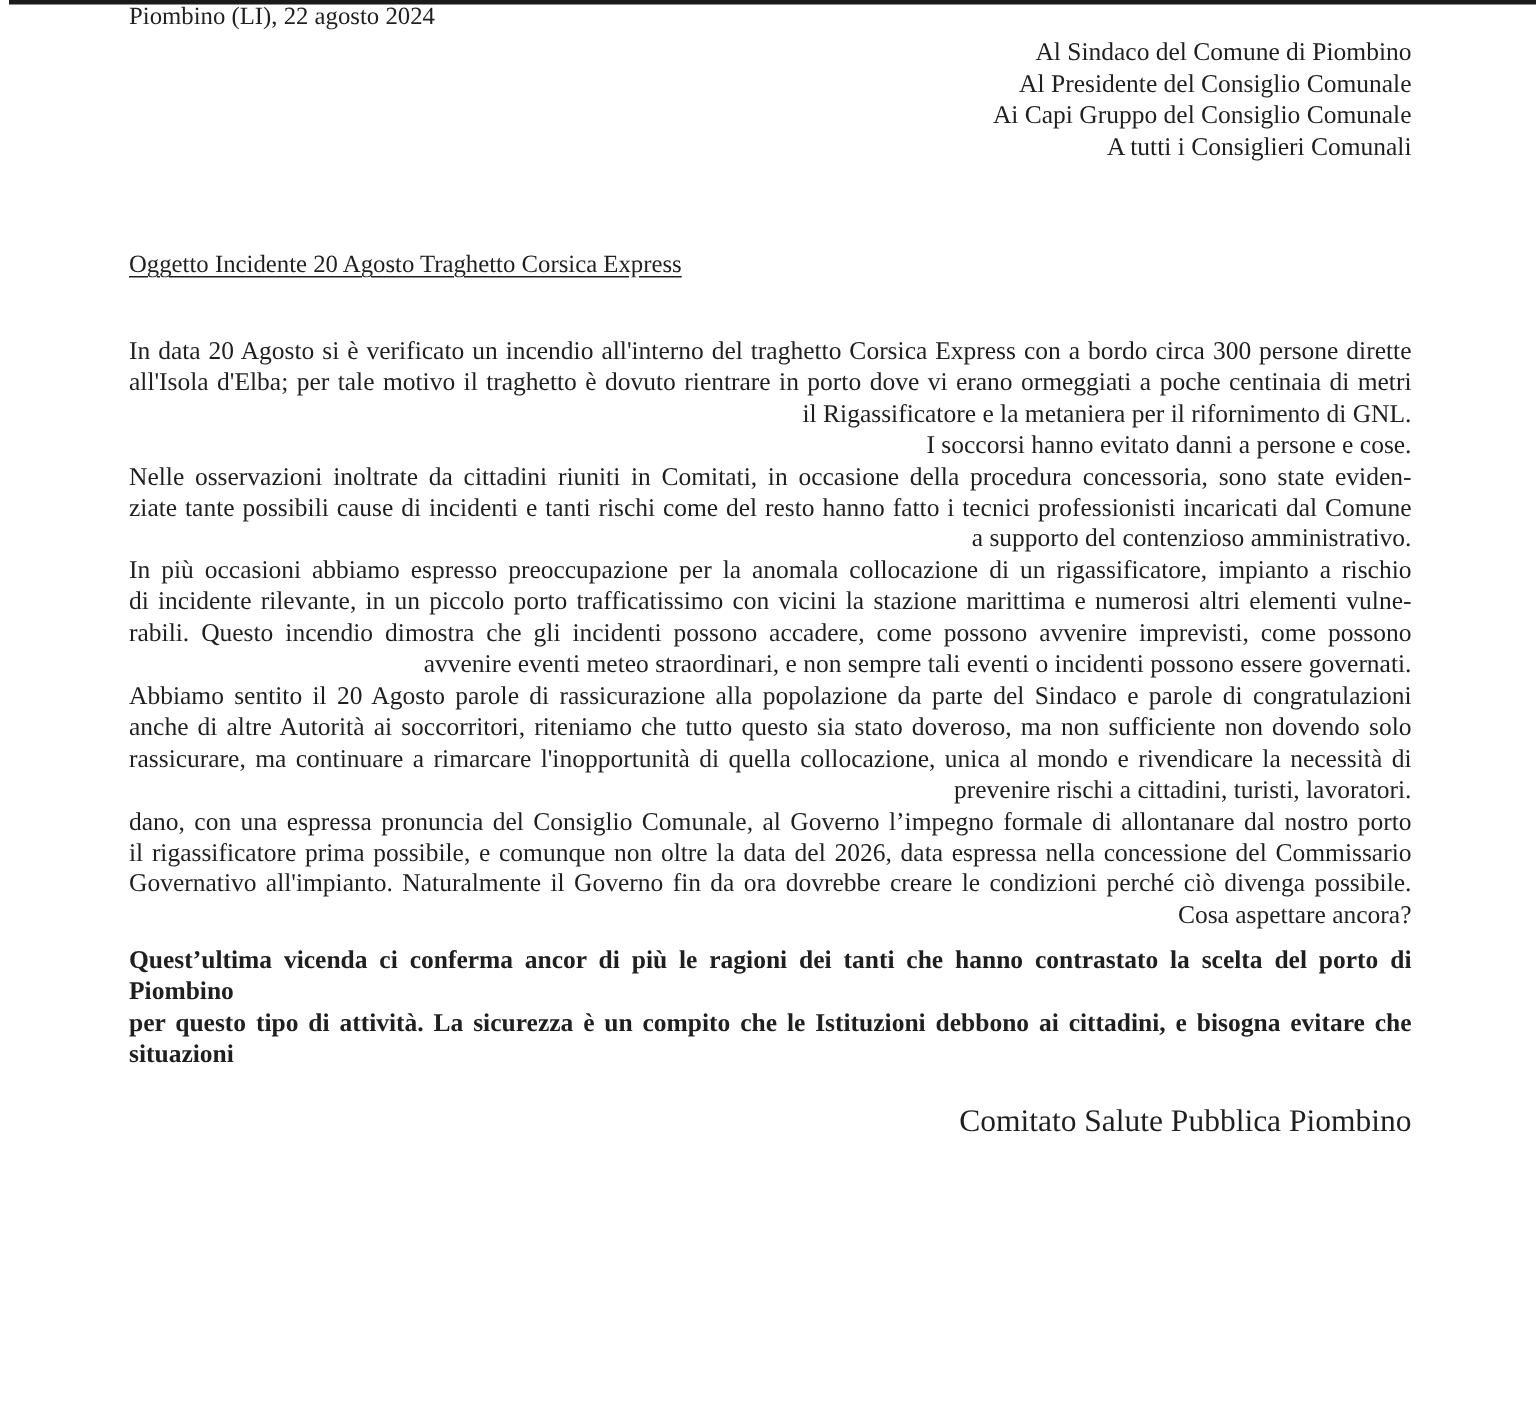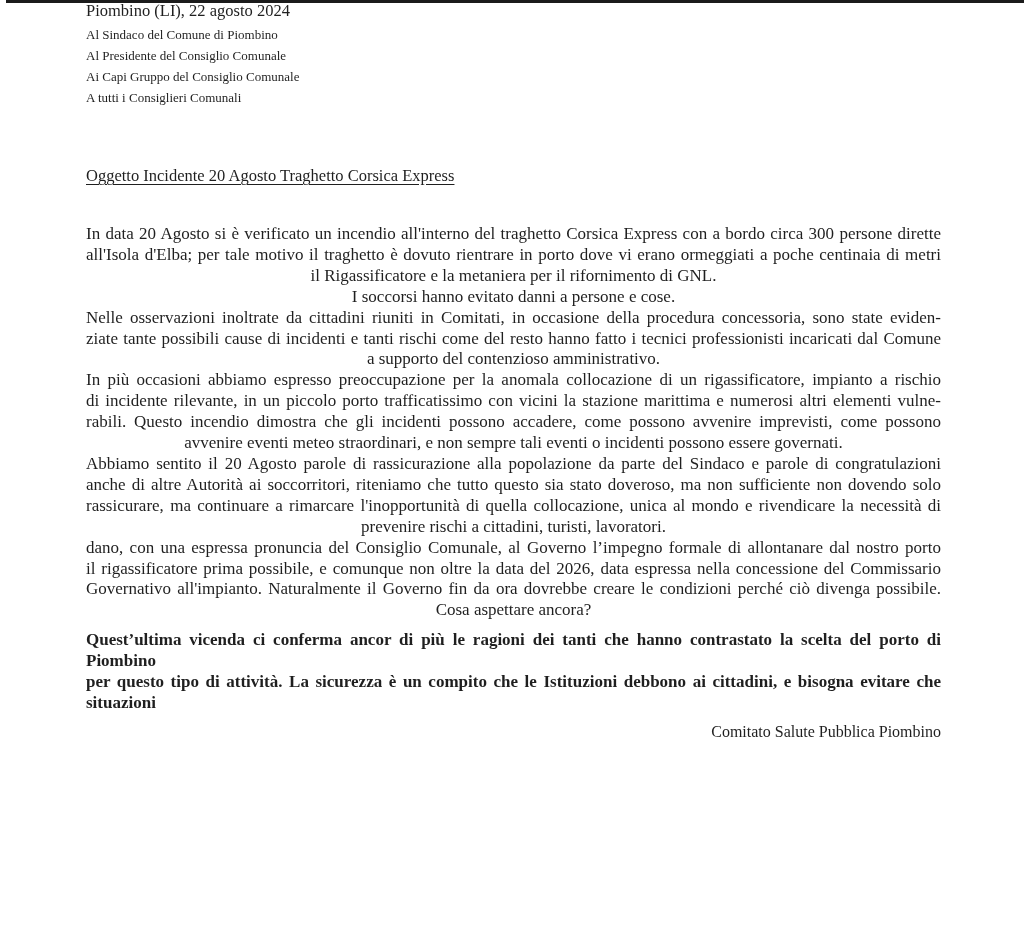--- a/index.html
+++ b/index.html
@@ -30,49 +30,49 @@
     left: 86px;
     width: 855px;
   }
   .date-line {
     font-size: 16.5px;
     line-height: 21px;
     text-align: left;
   }
   .recipients {
     margin-top: 3px;
-    text-align: left;
-    font-size: 13px;
+    text-align: right;
+    font-size: 17px;
     line-height: 21px;
   }
   .recipient-line { white-space: nowrap; }
   .subject {
     margin-top: 57px;
     font-size: 16.5px;
     line-height: 21px;
     text-decoration: underline;
     text-underline-offset: 3px;
     text-align: left;
   }
   .body-block {
     margin-top: 38px;
     font-size: 17px;
     line-height: 20.9px;
   }
   .para { text-align: left; }
   .para.space-before { margin-top: 9px; font-weight: bold; }
-  .line { text-align: center; }
+  .line { text-align: right; }
   .line.full {
     text-align: justify;
     text-align-last: justify;
   }
   .signature {
-    margin-top: 7px;
+    margin-top: 23px;
     text-align: right;
-    font-size: 16px;
+    font-size: 21px;
     line-height: 21px;
   }
 </style>
 </head>
 <body style="background: rgb(255, 255, 255); color: rgb(31, 31, 31);">
 
 <div class="page">
   <div class="scan-bar" style="background: rgb(27, 27, 27);"></div>
   <div class="content">
     <div class="date-line">Piombino (LI), 22 agosto 2024</div>

